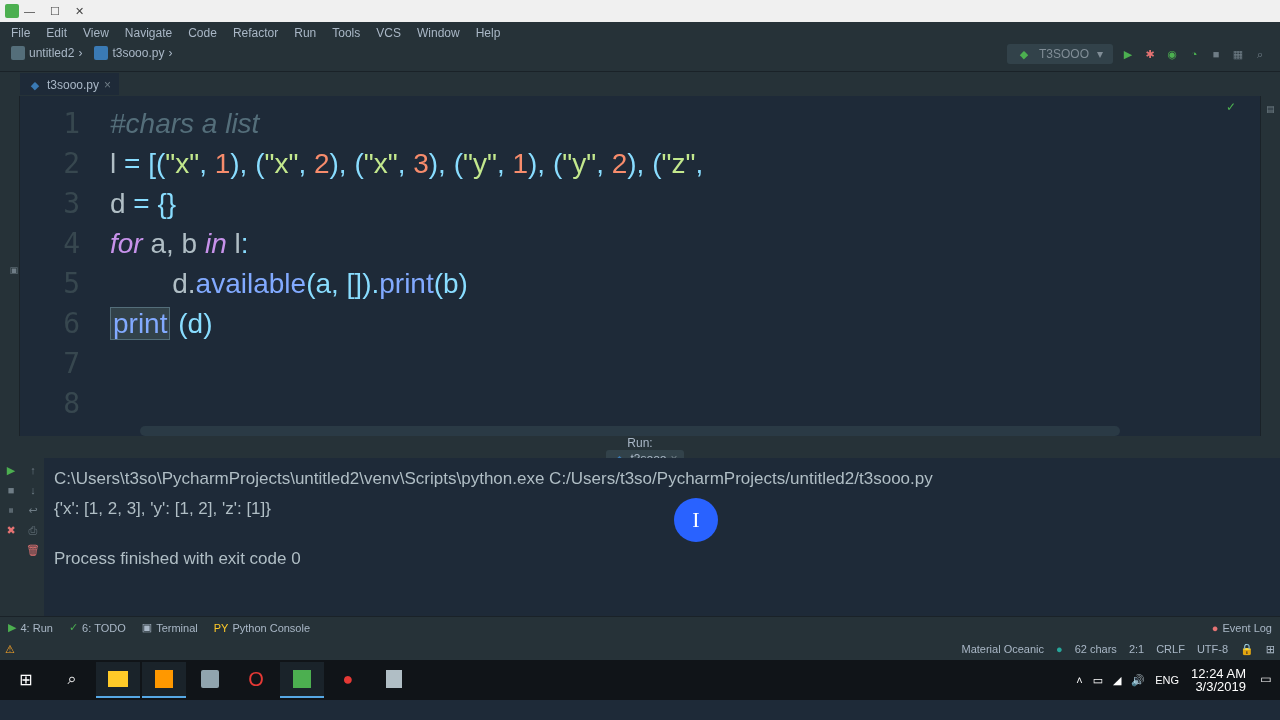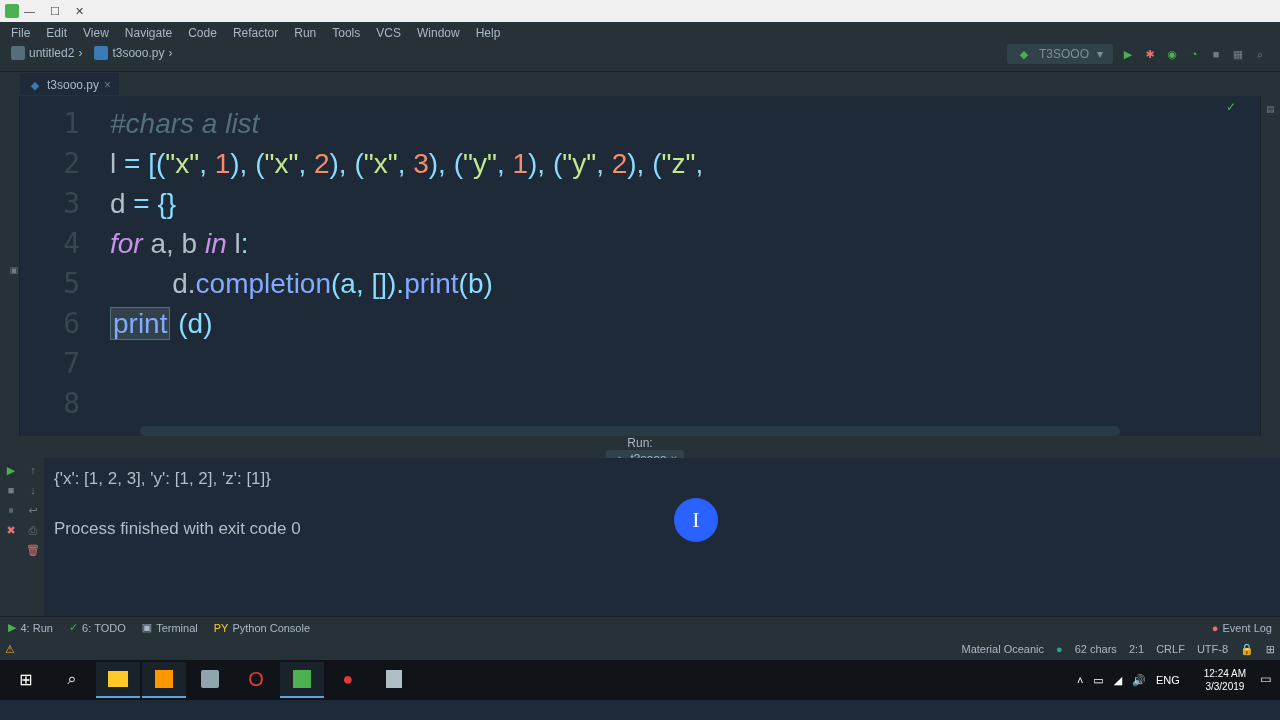--- a/index.html
+++ b/index.html
@@ -47,21 +47,21 @@
 .bottombar { height: 22px; background: #263238; border-top: 1px solid #1a2228; display: flex; align-items: center; font-size: 11px; color: #a9b7c6; }
 .bb-item { display: flex; align-items: center; gap: 4px; padding: 0 8px; }
 .statusbar { height: 22px; background: #263238; display: flex; align-items: center; font-size: 11px; color: #a9b7c6; padding: 0 5px; gap: 10px; }
 .status-warn { color: #ffa726; display: flex; align-items: center; gap: 4px; flex: 1; }
 .status-right { display: flex; gap: 12px; align-items: center; }
 .taskbar { height: 40px; background: #101418; display: flex; align-items: center; padding: 0 4px; gap: 2px; }
 .tb-btn { width: 44px; height: 36px; display: flex; align-items: center; justify-content: center; border-bottom: 2px solid transparent; }
 .tb-btn.active { border-bottom: 2px solid #56a8e5; background: #1a232a; }
 .tb-spacer { flex: 1; }
 .tray { display: flex; align-items: center; gap: 10px; color: #fff; font-size: 11px; margin-right: 10px; }
-.clock { text-align: center; color: #fff; font-size: 10px; line-height: 13px; margin-right: 8px; margin-left: 12px; }
+.clock { text-align: right; color: #fff; font-size: 13px; line-height: 13px; margin-right: 8px; }
 .run-container { display: flex; flex-direction: column; }
 </style>
 </head>
 <body>
 
 <div class="titlebar">
   <div class="titlebar-icon"></div>
   <div class="wincontrols">
     <span>—</span>
     <span>☐</span>
@@ -132,21 +132,21 @@
       <div class="ln">4</div>
       <div class="ln">5</div>
       <div class="ln">6</div>
       <div class="ln">7</div>
       <div class="ln">8</div>
     </div>
     <div class="code"><span class="c-comment">#chars a list</span>
 <span>l </span><span class="c-pn">= </span><span class="c-pn">[(</span><span class="c-str">"x"</span><span class="c-pn">, </span><span class="c-num">1</span><span class="c-pn">), (</span><span class="c-str">"x"</span><span class="c-pn">, </span><span class="c-num">2</span><span class="c-pn">), (</span><span class="c-str">"x"</span><span class="c-pn">, </span><span class="c-num">3</span><span class="c-pn">), (</span><span class="c-str">"y"</span><span class="c-pn">, </span><span class="c-num">1</span><span class="c-pn">), (</span><span class="c-str">"y"</span><span class="c-pn">, </span><span class="c-num">2</span><span class="c-pn">), (</span><span class="c-str">"z"</span><span class="c-pn">,</span>
 <span>d </span><span class="c-pn">= </span><span class="c-pn">{}</span>
 <span class="c-kw">for </span><span>a, b </span><span class="c-kw">in </span><span>l</span><span class="c-pn">:</span>
-<span>        </span><span>d.</span><span class="c-fn">completion</span><span class="c-pn">(a, []).</span><span class="c-fn">print</span><span class="c-pn">(b)</span>
+<span>        </span><span>d.</span><span class="c-fn">available</span><span class="c-pn">(a, []).</span><span class="c-fn">print</span><span class="c-pn">(b)</span>
 <span class="c-fn c-highlight">print</span><span class="c-pn"> (d)</span>
 </div>
     <div class="scrollbar-h"></div>
   </div>
   <div class="rightgutter">
     <span>▤</span>
   </div>
 </div>
 
 <div class="run-container">
@@ -169,20 +169,21 @@
       <span class="rt-icon" style="color:#e57373">✖</span>
     </div>
     <div class="run-toolbar2">
       <span class="rt-icon">↑</span>
       <span class="rt-icon">↓</span>
       <span class="rt-icon">↩</span>
       <span class="rt-icon">⎙</span>
       <span class="rt-icon" style="color:#e57373">🗑</span>
     </div>
     <div class="console">
+<div>C:\Users\t3so\PycharmProjects\untitled2\venv\Scripts\python.exe C:/Users/t3so/PycharmProjects/untitled2/t3sooo.py</div>
 <div>{'x': [1, 2, 3], 'y': [1, 2], 'z': [1]}</div>
 <div style="height:20px"></div>
 <div>Process finished with exit code 0</div>
       <div class="cursor-marker">I</div>
     </div>
   </div>
 </div>
 
 <div class="bottombar">
   <div class="bb-item">

